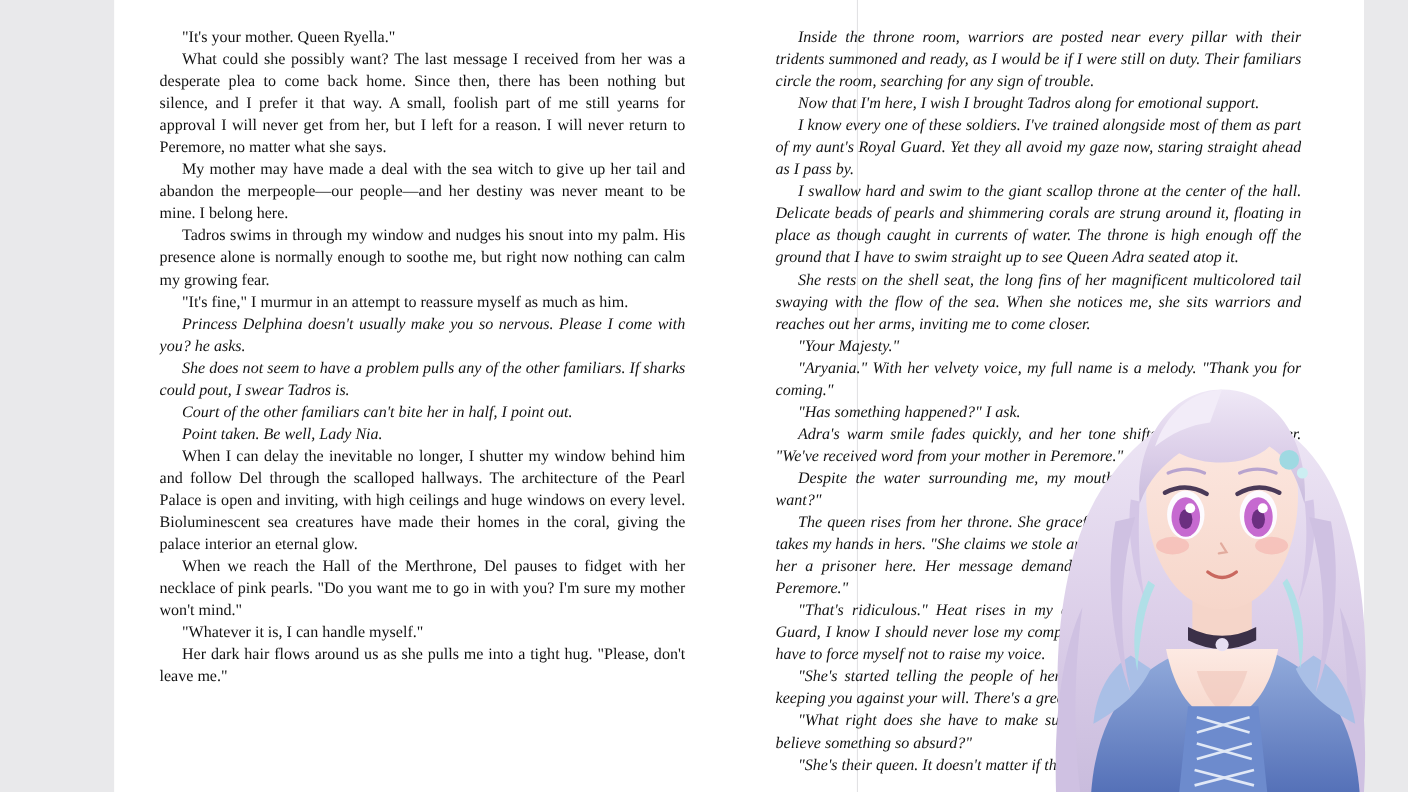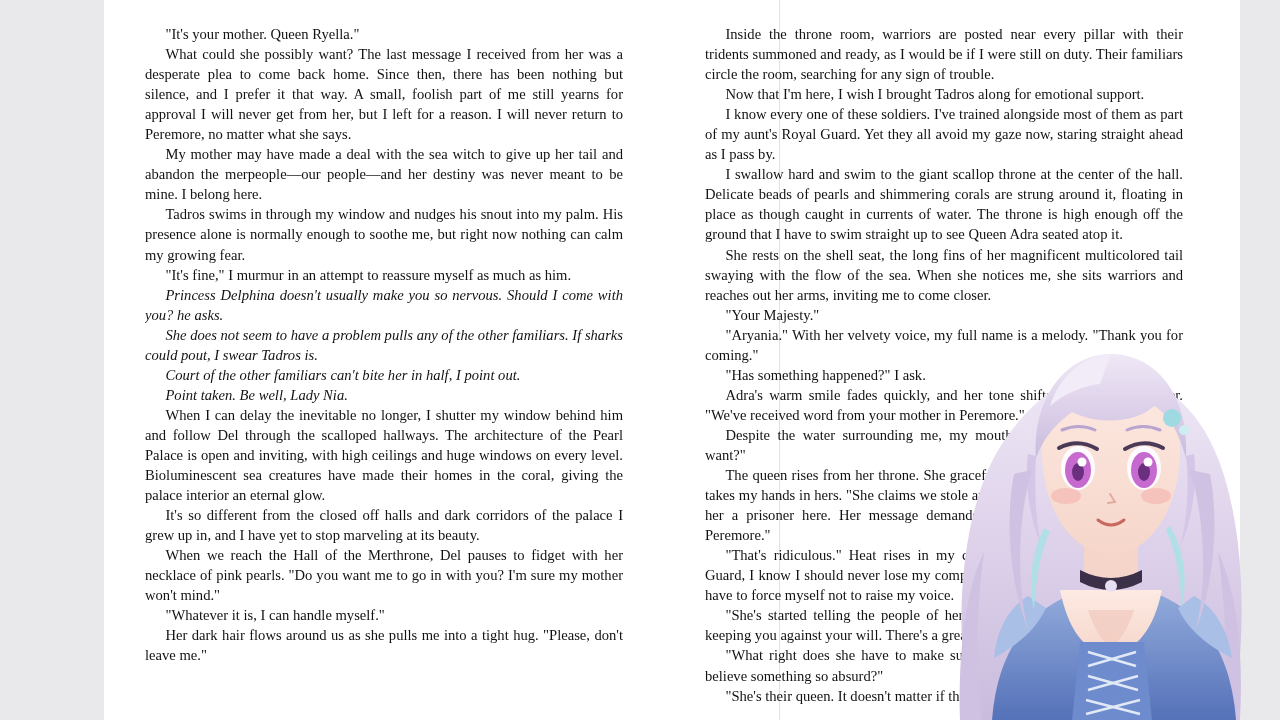--- a/index.html
+++ b/index.html
@@ -42,21 +42,21 @@
     background: #e2e2e4;
   }
   .column {
     position: absolute;
     top: 24px;
     width: 478px;
     height: 684px;
     overflow: hidden;
   }
   .col-left { left: 145px; }
-  .col-right { left: 705px; }
+  .col-right { left: 705px; font-style: italic; }
   p {
     margin: 0;
     font-size: 14.6px;
     line-height: 20.05px;
     text-align: justify;
     text-indent: 1.4em;
     color: #121212;
     hyphens: auto;
     -webkit-hyphens: auto;
   }
@@ -81,26 +81,25 @@
   <div class="sheet">
     <div class="spine"></div>
   </div>
 
   <div class="column col-left" id="col-left">
       <p>"It's your mother. Queen Ryella."</p>
       <p>What could she possibly want? The last message I received from her was a desperate plea to come back home. Since then, there has been nothing but silence, and I prefer it that way. A small, foolish part of me still yearns for approval I will never get from her, but I left for a reason. I will never return to Peremore, no matter what she says.</p>
       <p>My mother may have made a deal with the sea witch to give up her tail and abandon the merpeople—our people—and her destiny was never meant to be mine. I belong here.</p>
       <p>Tadros swims in through my window and nudges his snout into my palm. His presence alone is normally enough to soothe me, but right now nothing can calm my growing fear.</p>
       <p>"It's fine," I murmur in an attempt to reassure myself as much as him.</p>
-      <p class="ital">Princess Delphina doesn't usually make you so nervous. Should I come with you? he asks.</p>
+      <p class="ital">Princess Delphina doesn't usually make you so nervous. Please I come with you? he asks.</p>
       <p class="ital">She does not seem to have a problem pulls any of the other familiars. If sharks could pout, I swear Tadros is.</p>
       <p class="ital">Court of the other familiars can't bite her in half, I point out.</p>
       <p class="ital">Point taken. Be well, Lady Nia.</p>
       <p>When I can delay the inevitable no longer, I shutter my window behind him and follow Del through the scalloped hallways. The architecture of the Pearl Palace is open and inviting, with high ceilings and huge windows on every level. Bioluminescent sea creatures have made their homes in the coral, giving the palace interior an eternal glow.</p>
-      <p>It's so different from the closed off halls and dark corridors of the palace I grew up in, and I have yet to stop marveling at its beauty.</p>
       <p>When we reach the Hall of the Merthrone, Del pauses to fidget with her necklace of pink pearls. "Do you want me to go in with you? I'm sure my mother won't mind."</p>
       <p>"Whatever it is, I can handle myself."</p>
       <p>Her dark hair flows around us as she pulls me into a tight hug. "Please, don't leave me."</p>
     </div>
   <div class="column col-right" id="col-right">
       <p>Inside the throne room, warriors are posted near every pillar with their tridents summoned and ready, as I would be if I were still on duty. Their familiars circle the room, searching for any sign of trouble.</p>
       <p>Now that I'm here, I wish I brought Tadros along for emotional support.</p>
       <p>I know every one of these soldiers. I've trained alongside most of them as part of my aunt's Royal Guard. Yet they all avoid my gaze now, staring straight ahead as I pass by.</p>
       <p>I swallow hard and swim to the giant scallop throne at the center of the hall. Delicate beads of pearls and shimmering corals are strung around it, floating in place as though caught in currents of water. The throne is high enough off the ground that I have to swim straight up to see Queen Adra seated atop it.</p>
       <p>She rests on the shell seat, the long fins of her magnificent multicolored tail swaying with the flow of the sea. When she notices me, she sits warriors and reaches out her arms, inviting me to come closer.</p>

